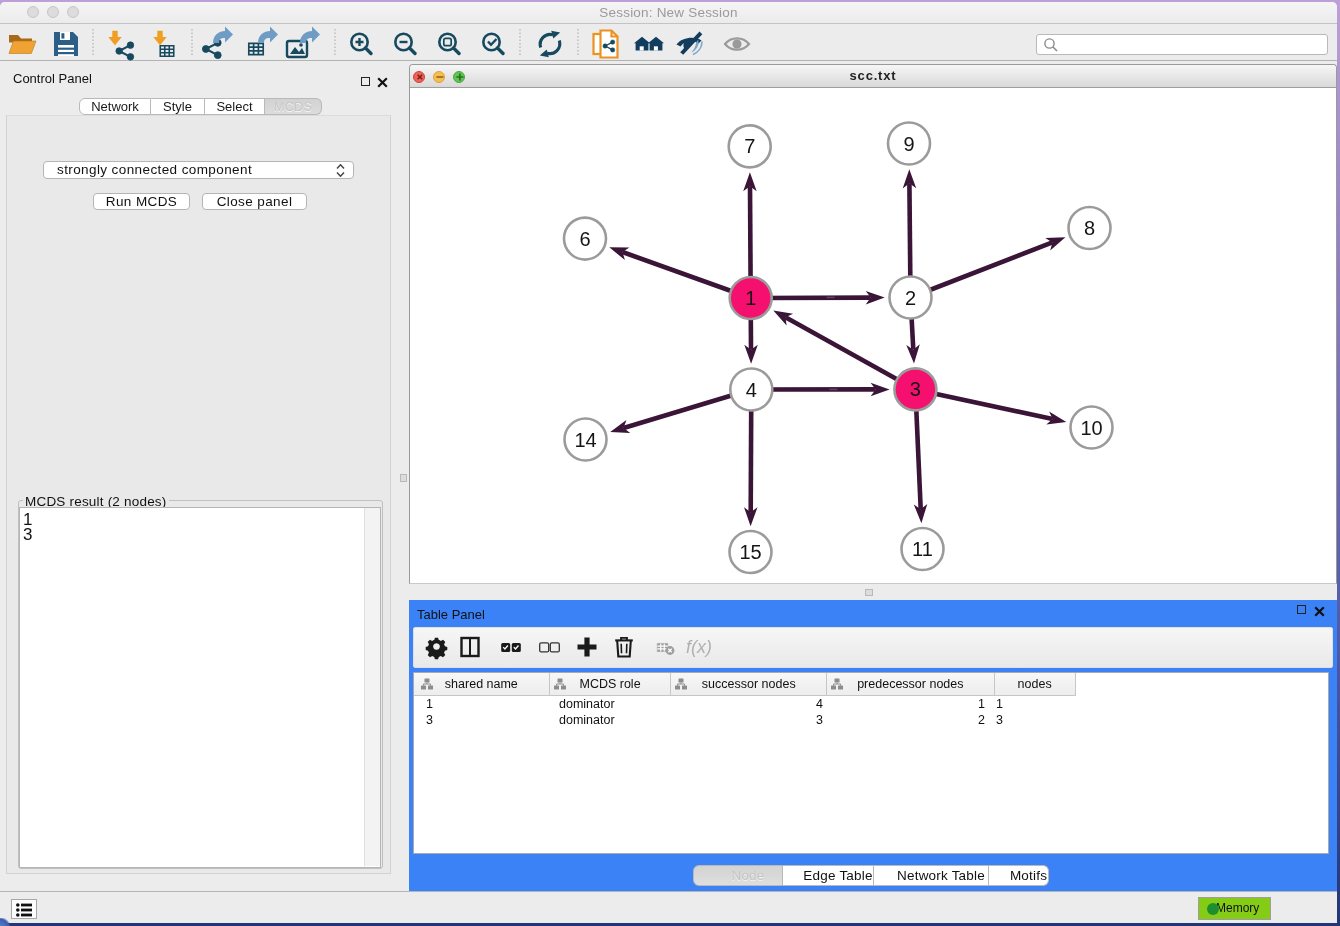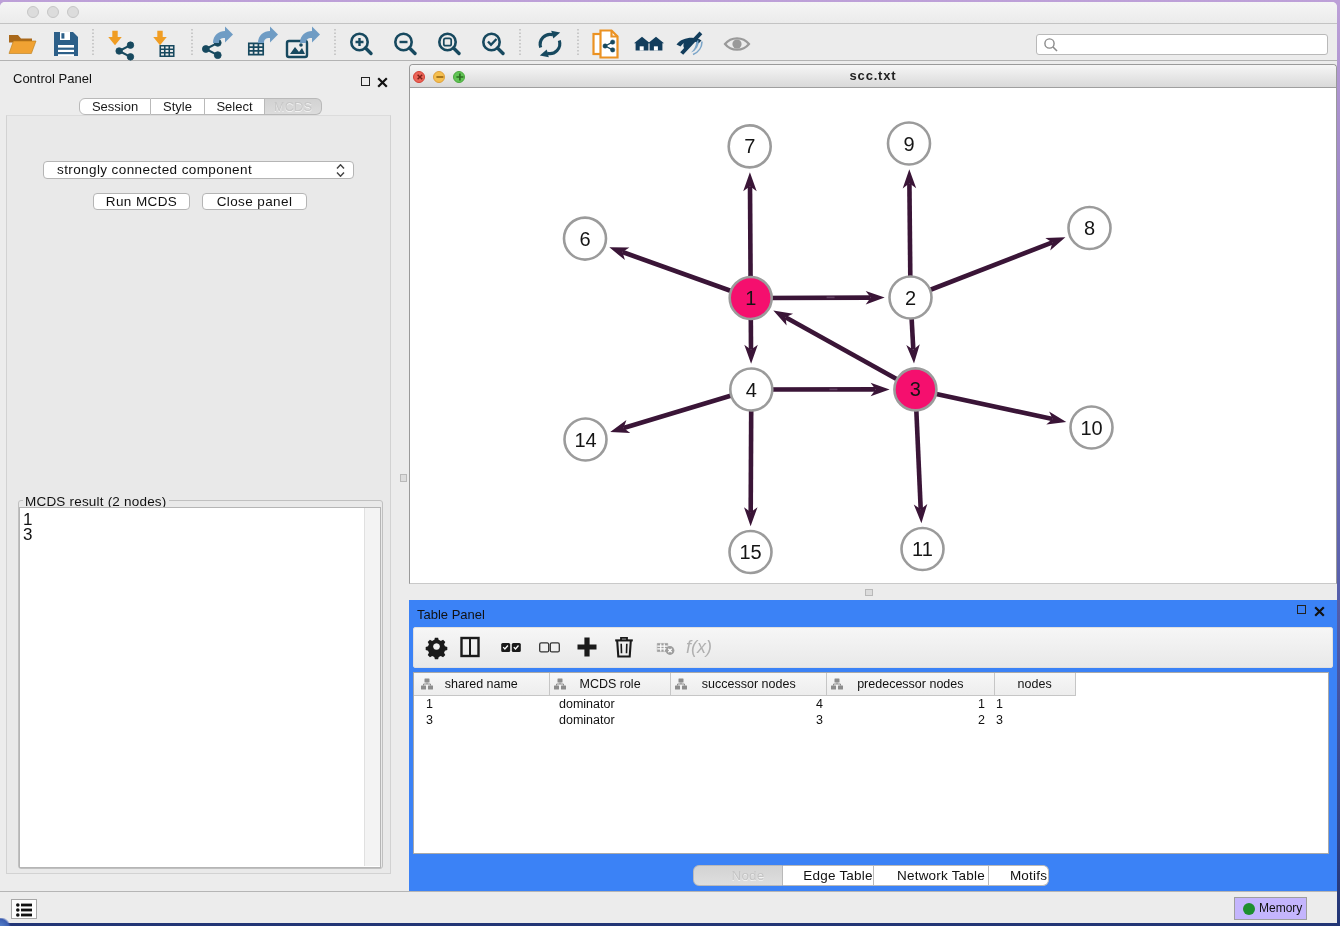--- a/index.html
+++ b/index.html
@@ -70,20 +70,21 @@
 svg text { font-family:"Liberation Sans", sans-serif; }
 </style>
 </head>
 <body>
 <div id="desk">
 <div id="app">
   <div id="titlebar">
     <div class="tl" style="left:27px;"></div>
     <div class="tl" style="left:47px;"></div>
     <div class="tl" style="left:67px;"></div>
+    <div id="title">Session: New Session</div>
   </div>
   <div id="toolbar">
     <svg width="780" height="37" viewBox="0 0 780 37" style="position:absolute;left:0;top:0;">
       <defs>
         <g id="share">
               <circle cx="-7.5" cy="0" r="4.2"></circle>
               <circle cx="7" cy="-7.5" r="4.2"></circle>
               <circle cx="7" cy="7.5" r="4.2"></circle>
           <path d="M-7.5,0 L7,-7.5 M-7.5,0 L7,7.5" stroke-width="2.6" fill="none"></path>
             </g>
@@ -234,21 +235,21 @@
     </div>
   </div>
 
   <div id="cp-title">Control Panel</div>
   <div class="winbtn-sq" style="left:361px; top:75px;"></div>
   <svg width="11" height="11" viewBox="0 0 11 11" style="position:absolute; left:377px; top:75px;">
         <path d="M1.2,1.2 L9.8,9.8 M9.8,1.2 L1.2,9.8" stroke="#111" stroke-width="2.2"></path>
       </svg>
   <div id="cp-panel"></div>
   <div class="tabrow" style="left:79px; top:96px; position:absolute;">
-    <div class="tab first" style="width:72px;">Session</div>
+    <div class="tab first" style="width:72px;">Network</div>
     <div class="tab" style="width:54px;">Style</div>
     <div class="tab" style="width:60px;">Select</div>
     <div class="tab last sel" style="width:57px;">MCDS</div>
   </div>
   <div id="dropdown">strongly connected component
     <svg width="9" height="13" viewBox="0 0 9 13" style="position:absolute; right:8px; top:2.5px;">
       <path d="M1 4.4 L4.5 0.8 L8 4.4 M1 8.6 L4.5 12.2 L8 8.6" fill="none" stroke="#444" stroke-width="1.5"></path>
     </svg>
   </div>
   <div class="btn" style="left:93px; top:190.5px; width:97px;">Run MCDS</div>
@@ -464,19 +465,19 @@
         <g fill="#111">
               <circle cx="1.8" cy="2" r="1.8"></circle>
               <circle cx="1.8" cy="7" r="1.8"></circle>
               <circle cx="1.8" cy="12" r="1.8"></circle>
         <rect x="5" y="0.6" width="11" height="2.8"></rect>
               <rect x="5" y="5.6" width="11" height="2.8"></rect>
               <rect x="5" y="10.6" width="11" height="2.8"></rect>
             </g>
       </svg>
     </div>
-    <div style="position:absolute; left:1234px; top:5px; width:73px; height:22.5px; background:#c4b5fd; border:1px solid #9e9e9e; font-size:12px; color:#111; line-height:21px; padding-left:24px;">Memory
+    <div style="position:absolute; left:1198px; top:5px; width:73px; height:22.5px; background:#84cc16; border:1px solid #9e9e9e; font-size:12px; color:#111; line-height:21px; padding-left:17px;">Memory
       <div style="position:absolute; left:8px; top:5px; width:12px; height:12px; border-radius:50%; background:#1e8f2e;"></div>
     </div>
   </div>
 <div style="position:absolute; left:0px; top:916px; width:11px; height:10px; border-radius:0 0 0 0; background:radial-gradient(circle at 0% 100%, #5c8ad0 0%, #3a5cb0 60%, rgba(40,60,140,0) 75%);"></div>
 </div>
 </div>
 
 </body></html>

